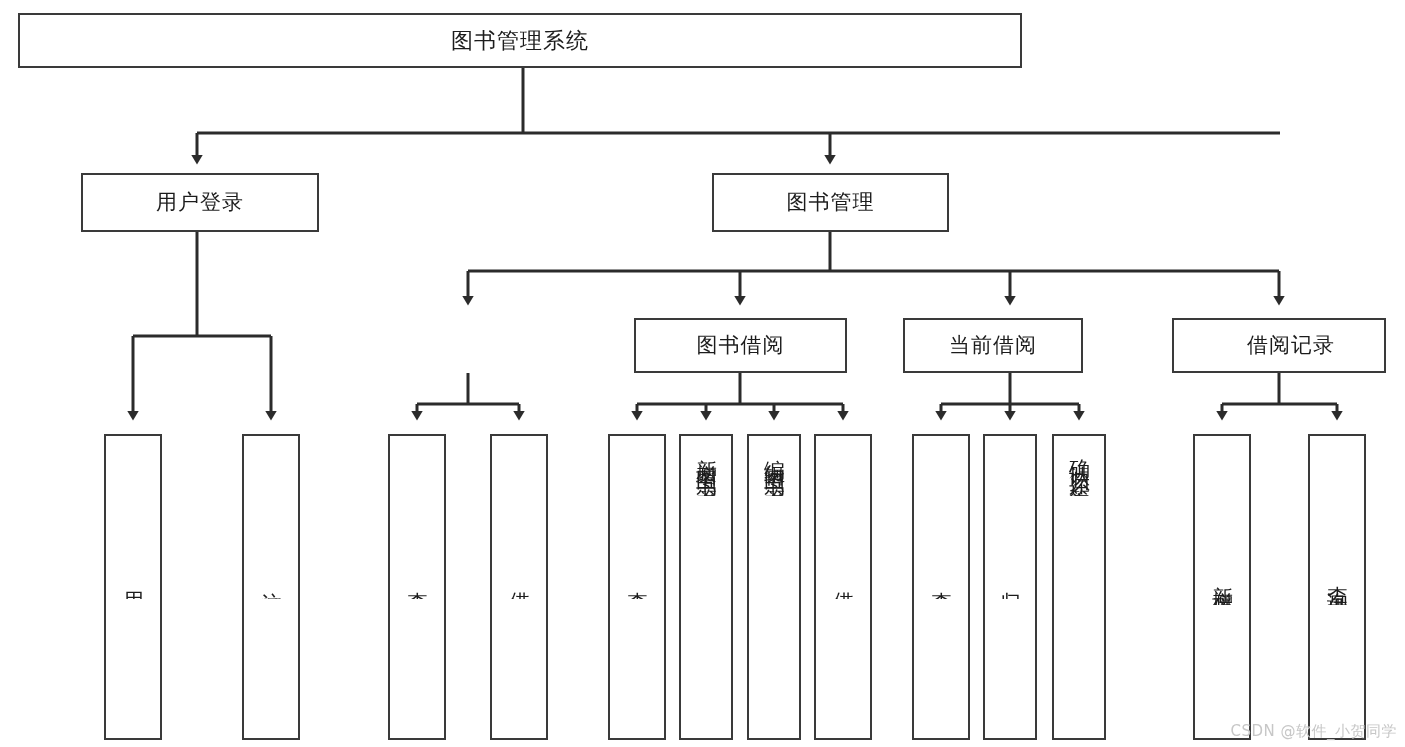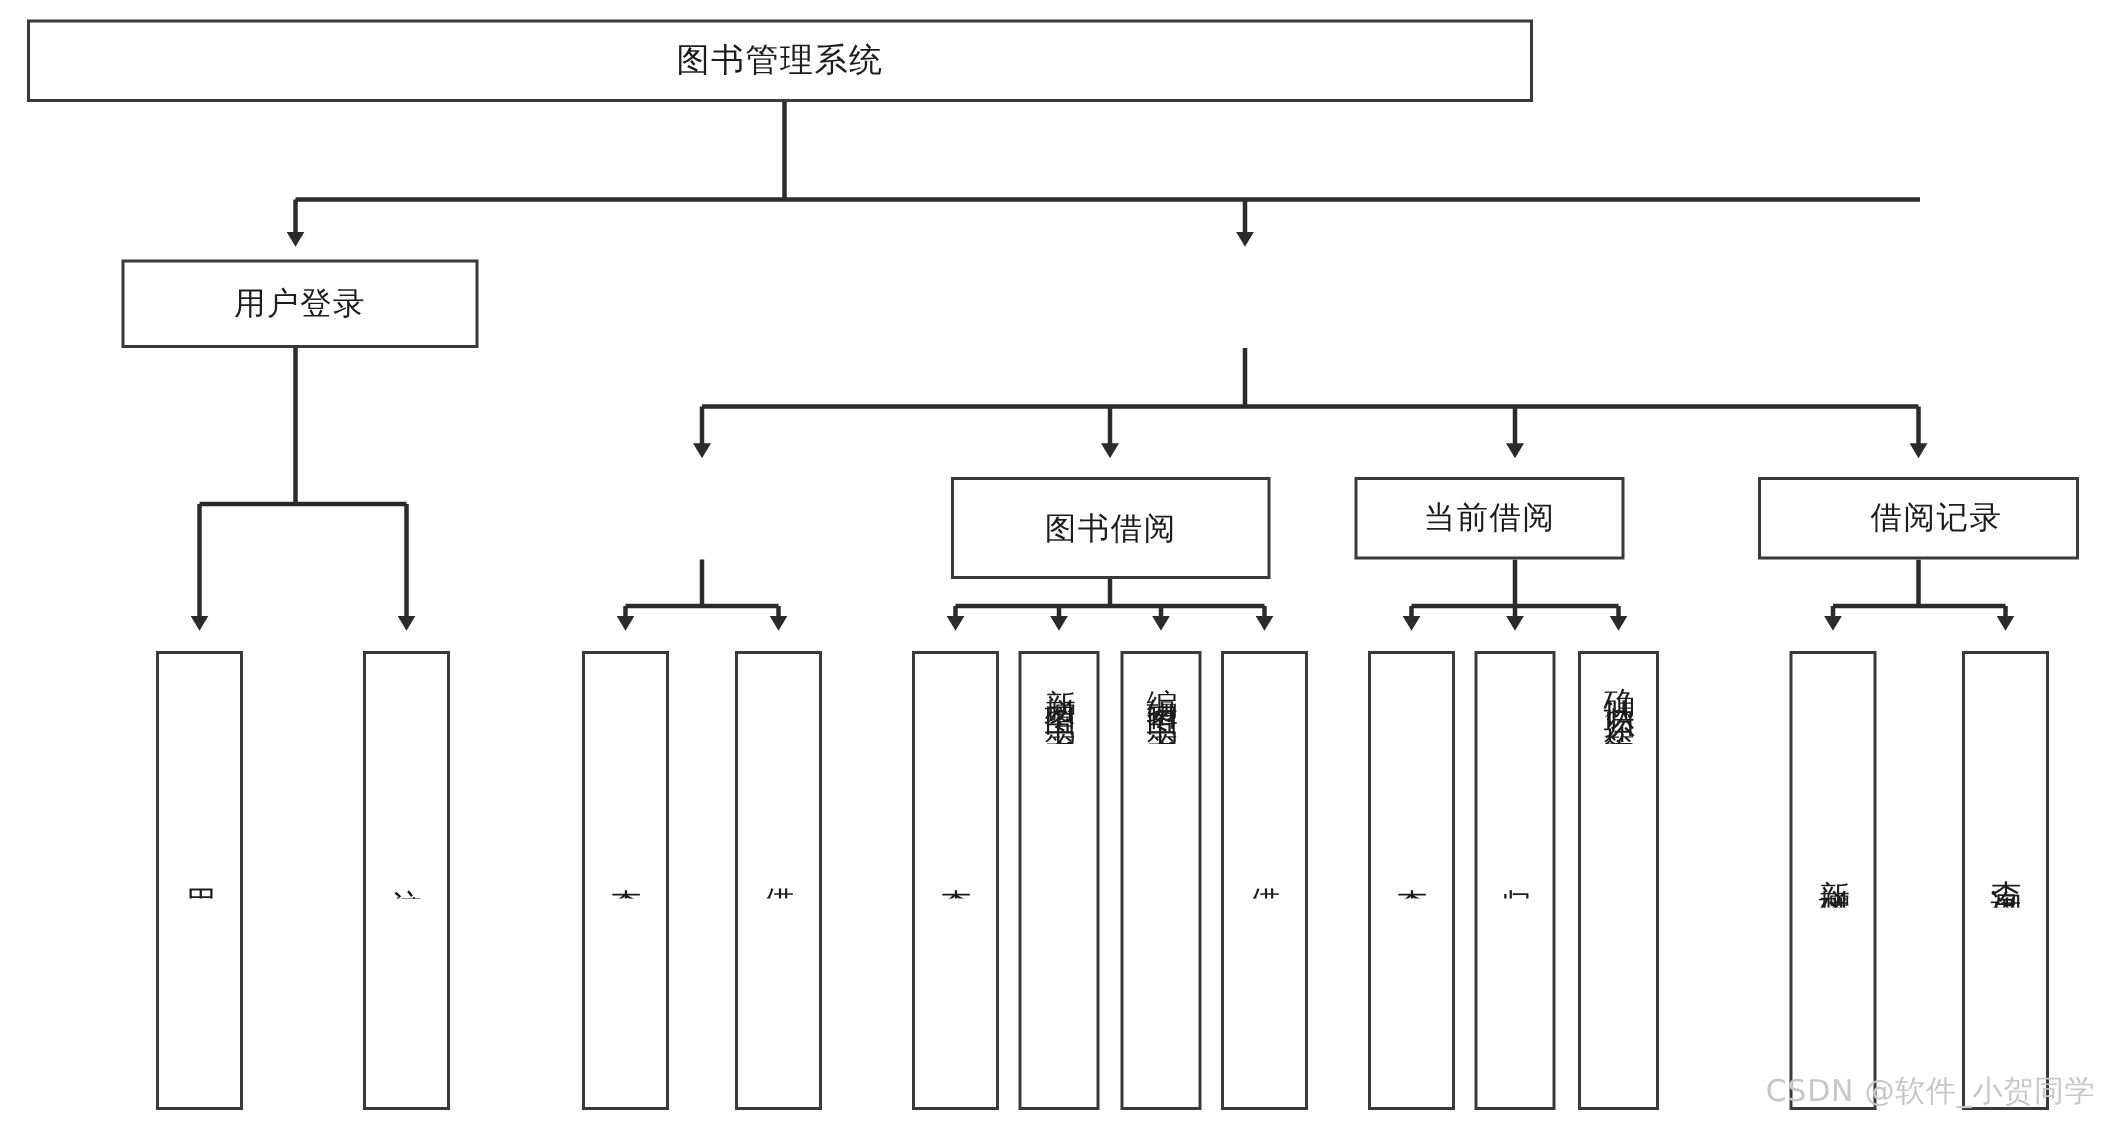--- a/index.html
+++ b/index.html
@@ -65,21 +65,21 @@
     max-height: 100%;
     overflow: hidden;
   }
   .node.vert.tall-text {
     align-items: flex-start;
   }
   .watermark {
     position: absolute;
     right: 8px;
     bottom: 6px;
-    font-size: 20px;
+    font-size: 15px;
     color: #c7c7c7;
     letter-spacing: 0.5px;
     white-space: nowrap;
   }
 </style>
 </head>
 <body>
 
 <div id="canvas">
 
@@ -133,22 +133,25 @@
     </g>
   </svg>
 
   <div class="node root horiz" style="left:18px; top:13px; width:1004px; height:55px;">
     <span class="label">图书管理系统</span>
   </div>
 
   <div class="node horiz" style="left:81px; top:173px; width:238px; height:59px;">
     <span class="label">用户登录</span>
   </div>
-
-  <div class="node horiz" style="left:634px; top:318px; width:213px; height:68px;">
+  <div class="node horiz" style="left:712px; top:173px; width:237px; height:59px;">
+    <span class="label">图书管理</span>
+  </div>
+
+  <div class="node horiz" style="left:634px; top:318px; width:213px; height:55px;">
     <span class="label">图书借阅</span>
   </div>
   <div class="node horiz" style="left:903px; top:318px; width:180px; height:55px;">
     <span class="label">当前借阅</span>
   </div>
   <div class="node horiz" style="left:1172px; top:318px; width:214px; height:55px;padding-left:24px;">
     <span class="label">借阅记录</span>
   </div>
 
   <div class="node vert" style="left:104px; top:434px; width:58px; height:306px;">

